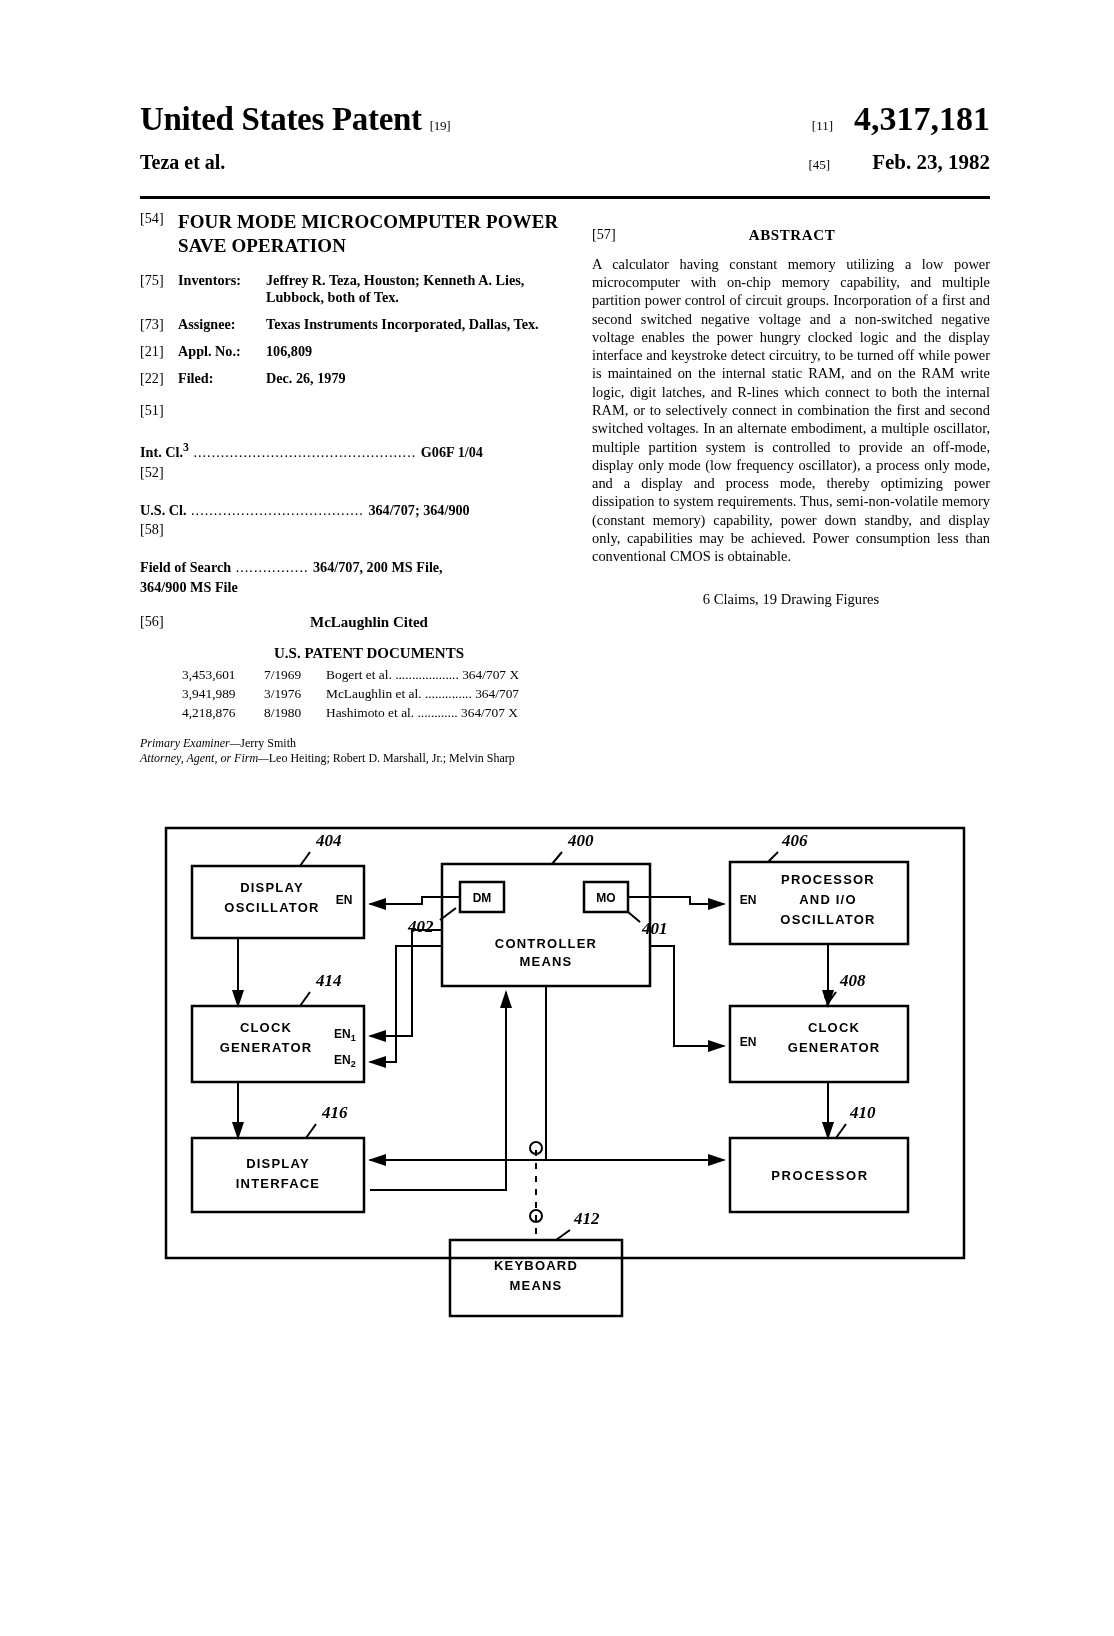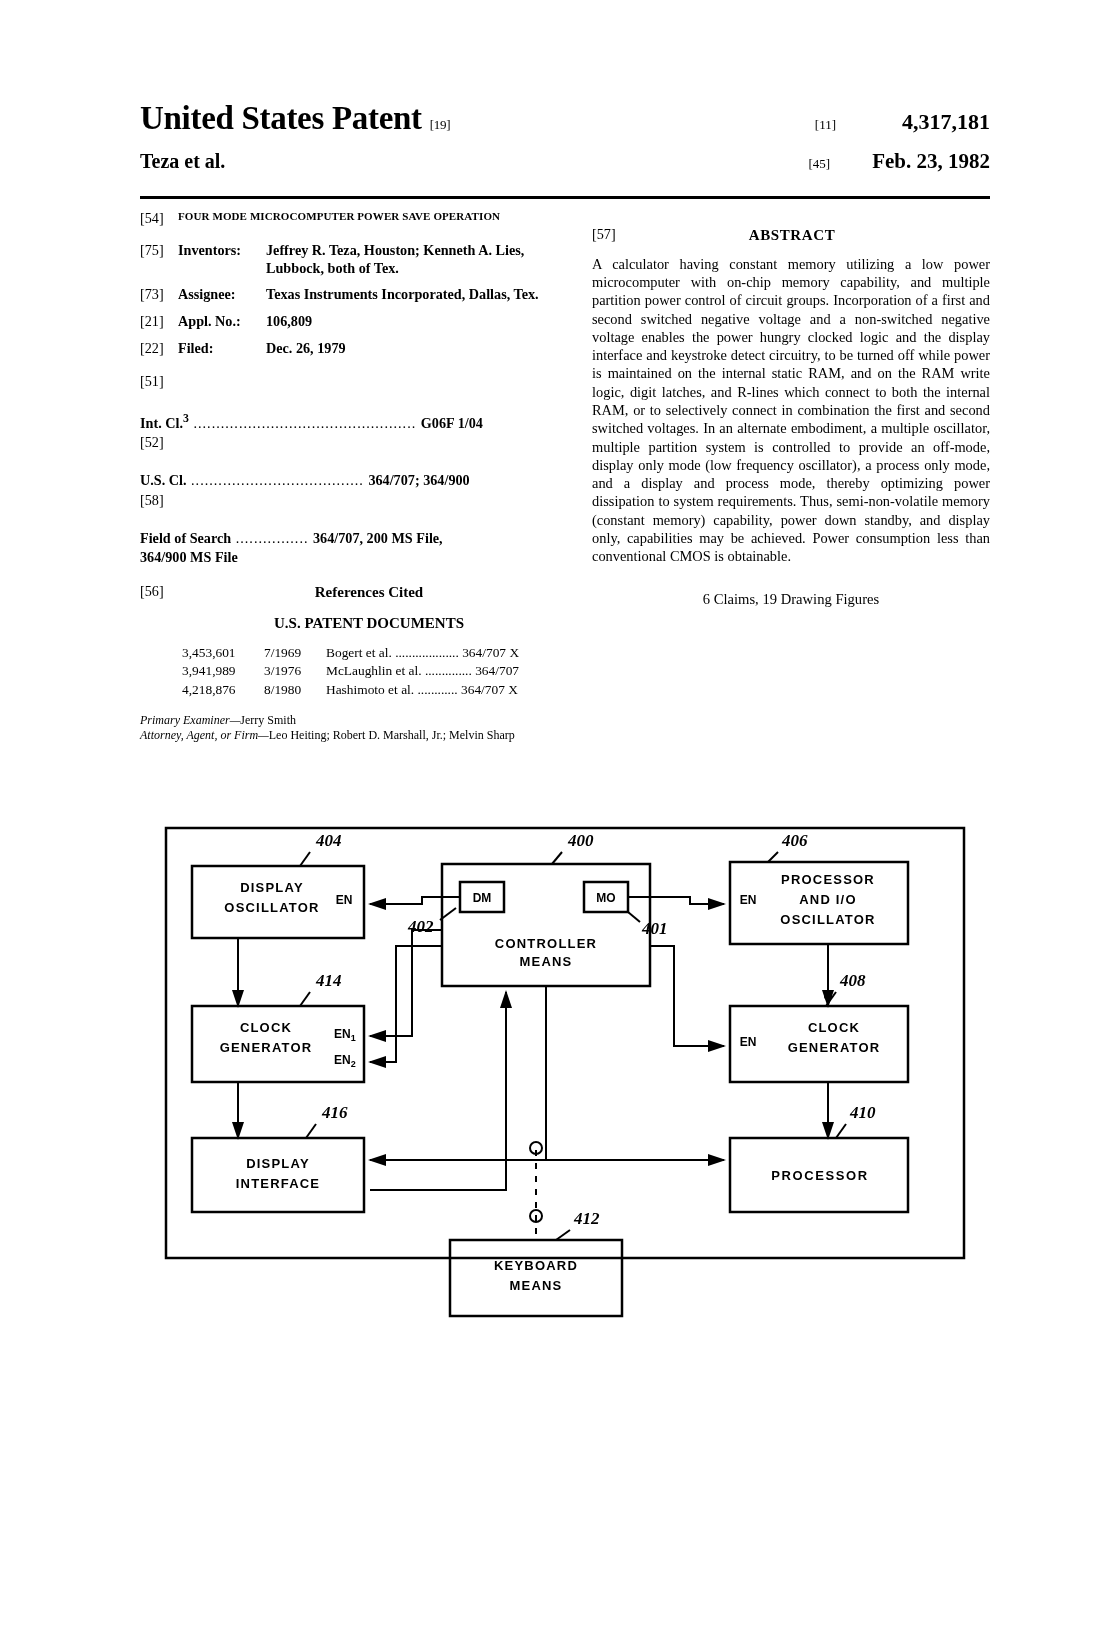--- a/index.html
+++ b/index.html
@@ -44,23 +44,23 @@
     font-size: 13px;
     font-weight: normal;
     vertical-align: baseline;
     margin-left: 8px;
   }
   .right-grp {
     display: flex;
     align-items: baseline;
   }
   .patent-number {
-    font-size: 22px;
-    font-weight: bold;
-    margin-left: 66px;
+    font-size: 34px;
+    font-weight: bold;
+    margin-left: 21px;
     text-align: right;
   }
   .header-row2 {
     display: flex;
     align-items: baseline;
     justify-content: space-between;
     margin-top: 12px;
   }
   .inventor-line {
     font-size: 20px;
@@ -120,21 +120,21 @@
   }
   .b { font-weight: bold; }
 
   .title-block {
     display: flex;
     margin-bottom: 14px;
   }
   .title-block .tag { width: 38px; flex: 0 0 38px; }
   .title-block .ttl {
     font-weight: bold;
-    font-size: 11px;
+    font-size: 19px;
     letter-spacing: 0.1px;
     flex: 1;
   }
 
   .class-line {
     display: flex;
     margin-bottom: 2px;
     flex-direction: column;
   }
   .class-line .tag { width: 38px; flex: 0 0 38px; }
@@ -154,21 +154,21 @@
     flex: 1;
     text-align: center;
     font-weight: bold;
     font-size: 15px;
   }
   .refs-sub {
     text-align: center;
     font-weight: bold;
     font-size: 15px;
     margin-top: 12px;
-    margin-bottom: 12px;
+    margin-bottom: 5px;
     padding-left: 38px;
   }
   .ref-row {
     display: flex;
     font-size: 13.4px;
     padding-left: 42px;
     margin-bottom: 2px;
     white-space: nowrap;
   }
   .ref-row .num { width: 82px; flex: 0 0 82px; }
@@ -294,21 +294,21 @@
       <div class="class-line">
         <div class="tag">[58]</div>
         <div class="body">
           <span>Field of Search</span><span class="dots"> ................ </span><span>364/707, 200 MS File,</span>
         </div>
       </div>
       <div class="subline b">364/900 MS File</div>
 
       <div class="refs-head">
         <div class="tag">[56]</div>
-        <div class="ctr">References Cited</div>
+        <div class="ctr">McLaughlin Cited</div>
       </div>
       <div class="refs-sub">U.S. PATENT DOCUMENTS</div>
 
       <div class="ref-row">
         <span class="num">3,453,601</span>
         <span class="date">7/1969</span>
         <span class="who"><span>Bogert et al.</span><span> ................... </span><span>364/707 X</span></span>
       </div>
       <div class="ref-row">
         <span class="num">3,941,989</span>

